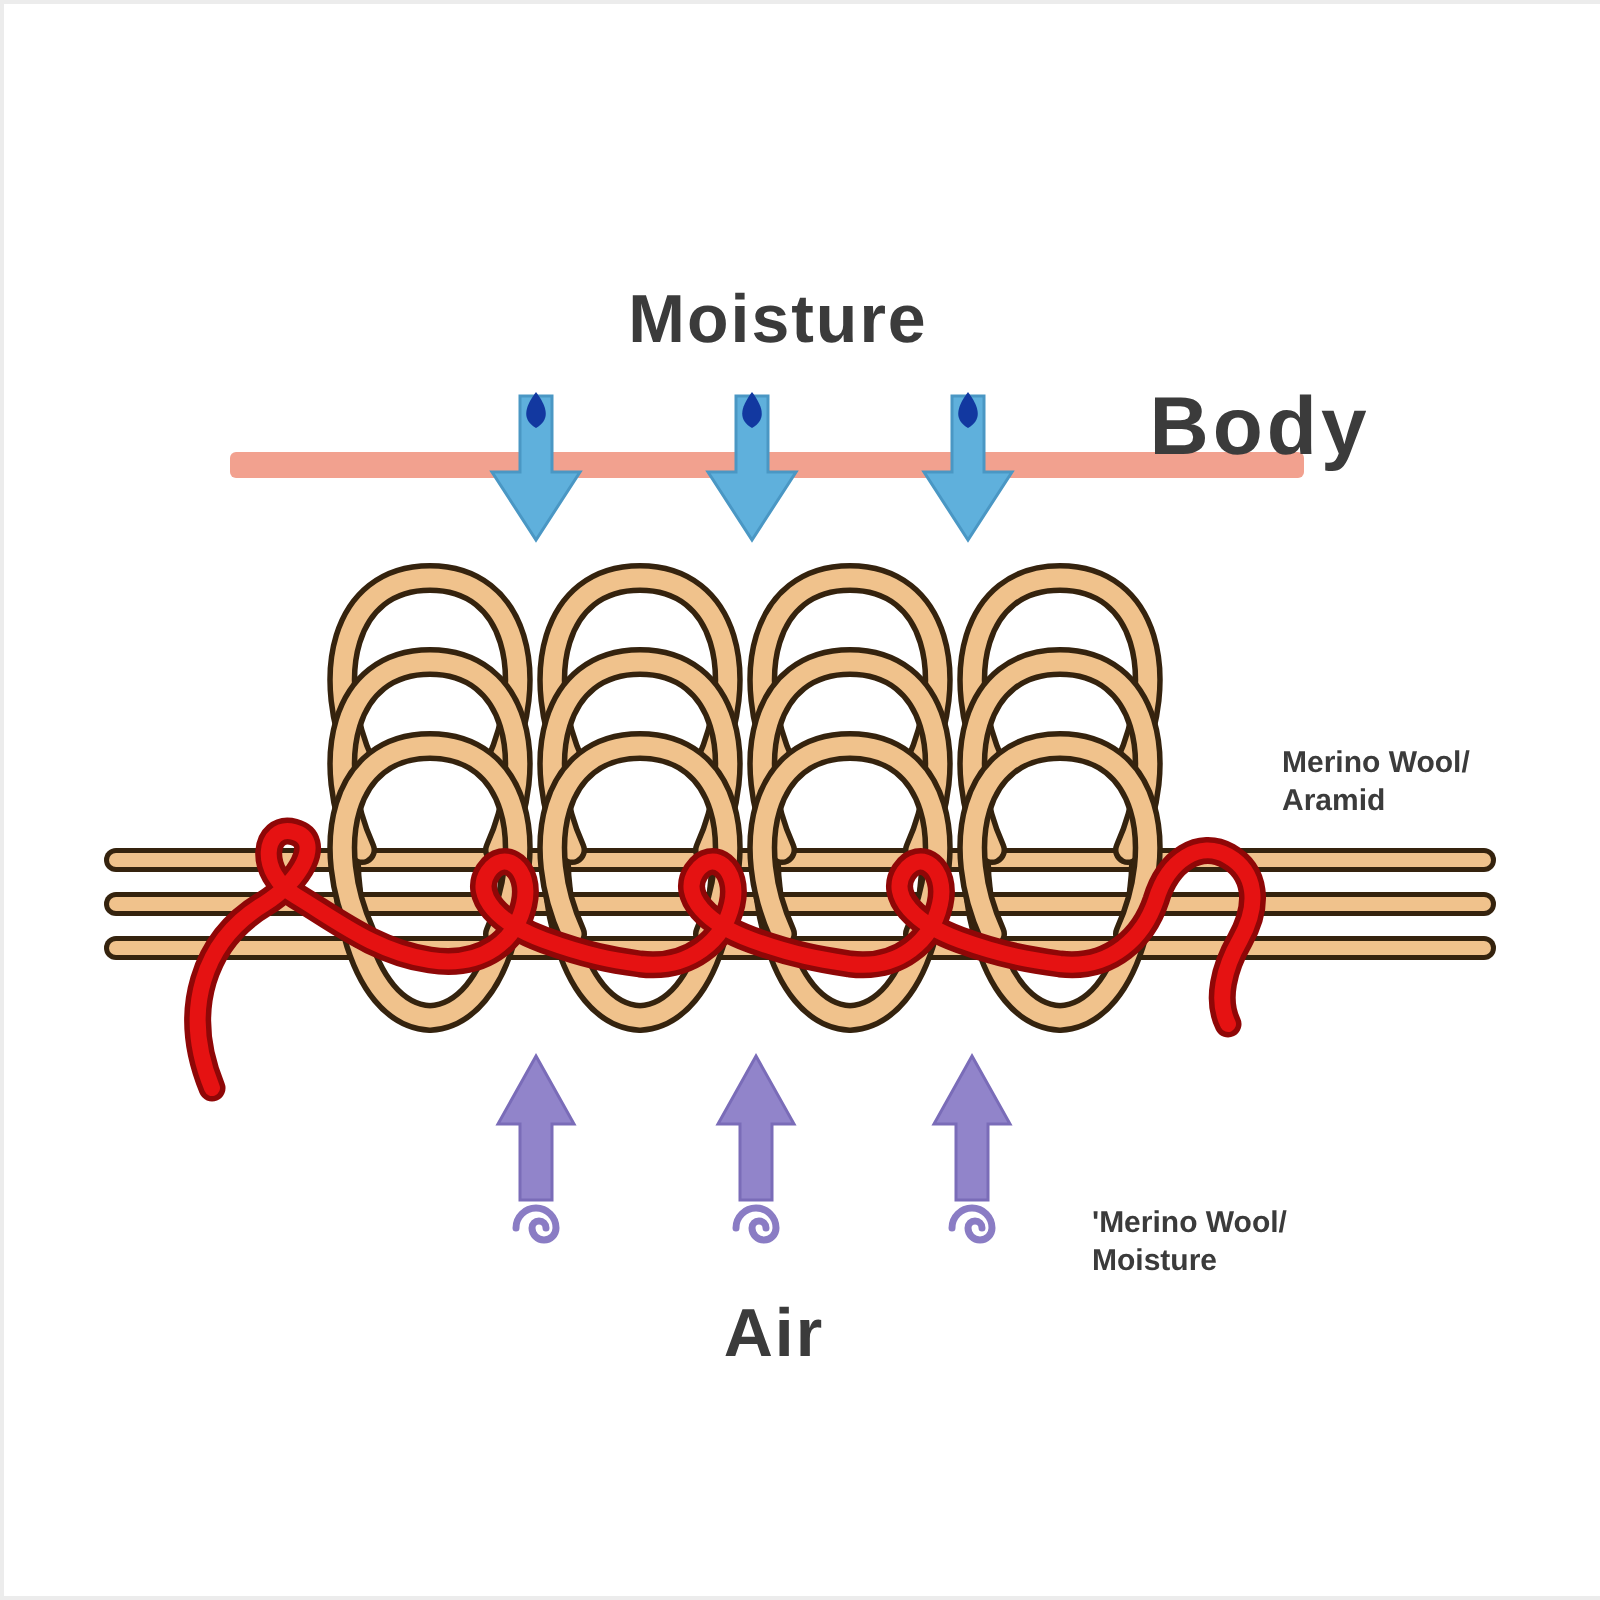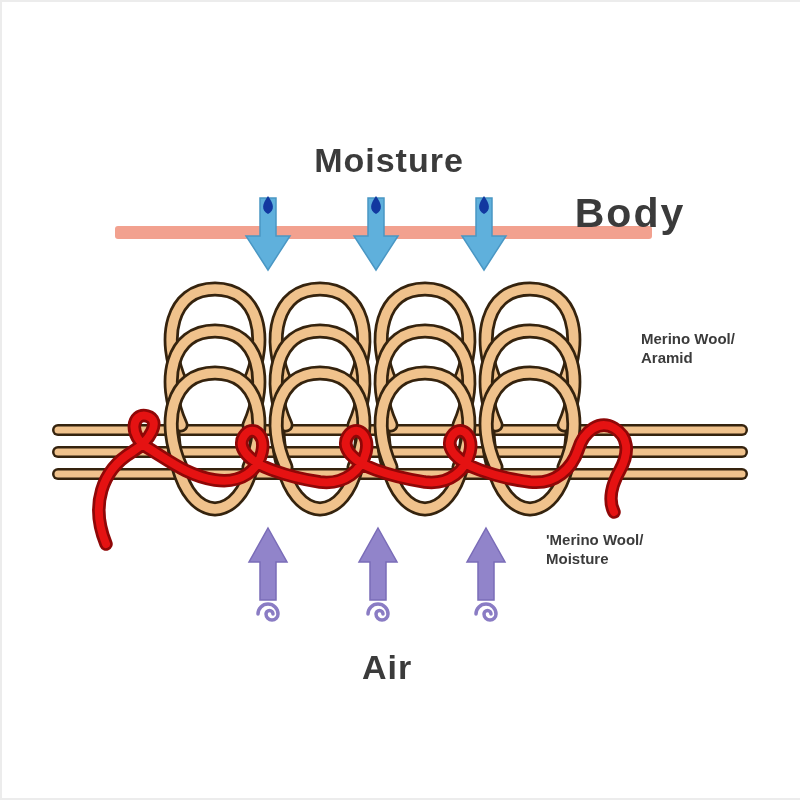--- a/index.html
+++ b/index.html
@@ -12,27 +12,27 @@
     font-family:"Liberation Sans", sans-serif;
     padding-left:13px;
   }
   .label{
     position:absolute;
     color:#3b3b3b;
     font-weight:bold;
     white-space:nowrap;
   }
   .big-label{font-size:34px;letter-spacing:1px;}
-  .small-label{font-size:15px;line-height:19px;}
+  .small-label{font-size:15px;line-height:19px;margin-top:43px;}
   .centered{transform:translateX(-50%);}
   #moisture-label{left:389px;top:141px;}
   #body-label{left:630px;top:190px;font-size:41px;letter-spacing:2px;}
   #air-label{left:387px;top:648px;}
   #material-top-label{left:641px;top:329px;}
-  #material-bottom-label{left:546px;top:530px;}
+  #material-bottom-label{left:546px;top:559px;}
   svg{position:absolute;left:0;top:0;}
 
   .yarn-o{stroke:#35230e;stroke-width:15;fill:none;stroke-linecap:round;}
   .yarn-i{stroke:#f0c28c;stroke-width:9.5;fill:none;stroke-linecap:round;}
   .warp-o{stroke:#35230e;stroke-width:12;fill:none;stroke-linecap:round;}
   .warp-i{stroke:#f0c28c;stroke-width:7;fill:none;stroke-linecap:round;}
   .red-o{stroke:#8f0707;stroke-width:13.5;fill:none;stroke-linecap:round;stroke-linejoin:round;}
   .red-i{stroke:#e51212;stroke-width:8;fill:none;stroke-linecap:round;stroke-linejoin:round;}
   .blue-arrow{fill:#5fb0dc;stroke:#4a97c4;stroke-width:1.5;}
   .droplet{fill:#1238a0;}

